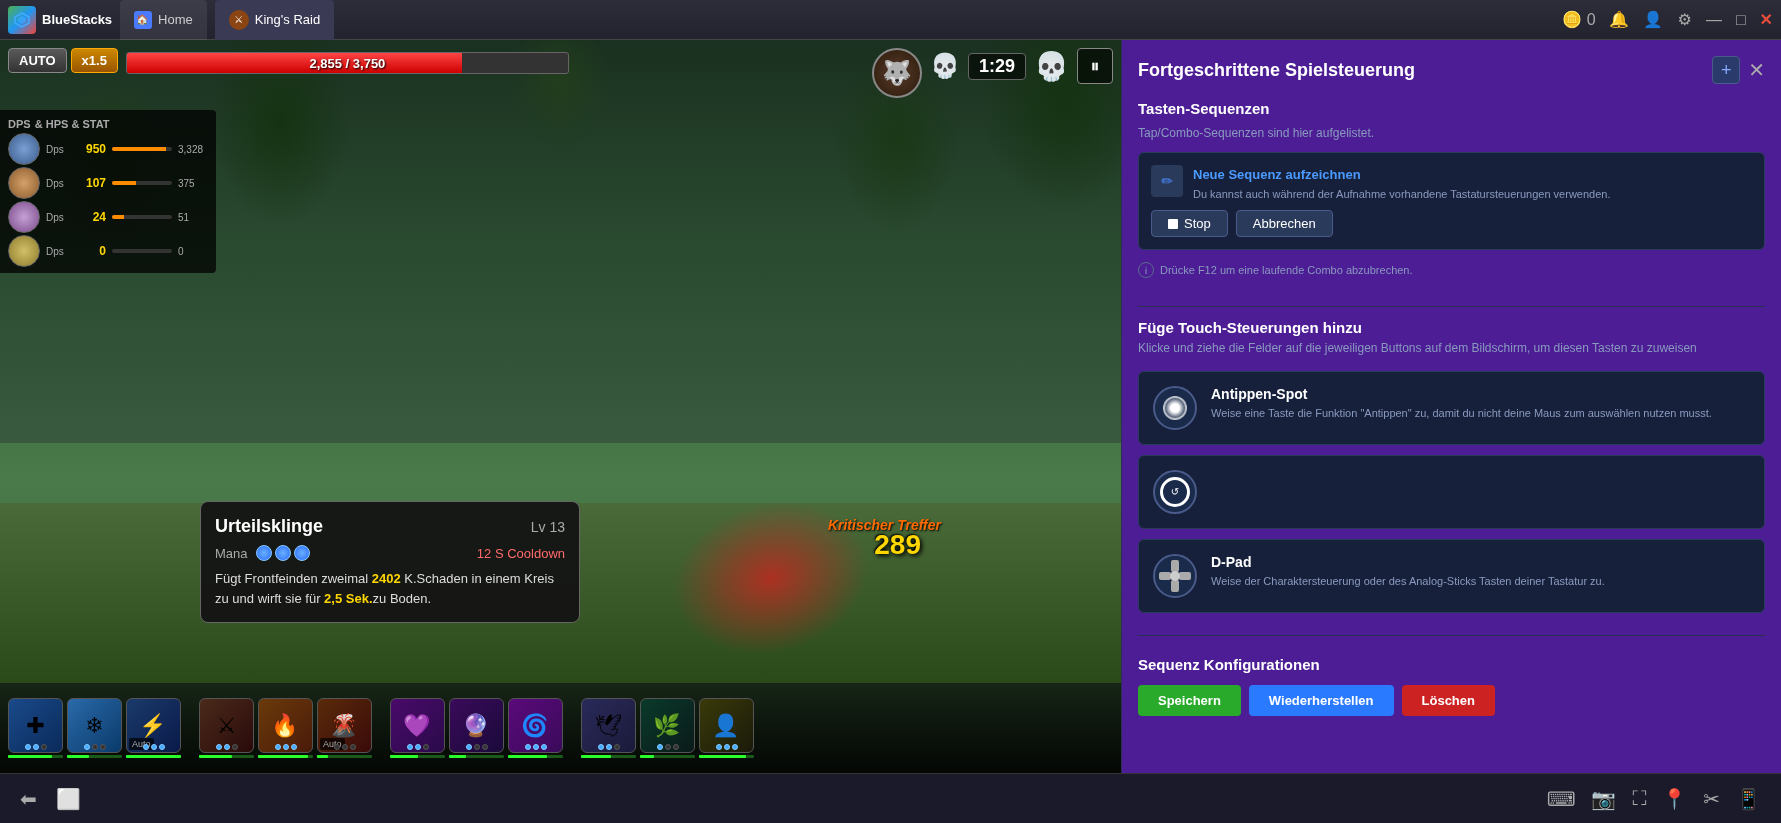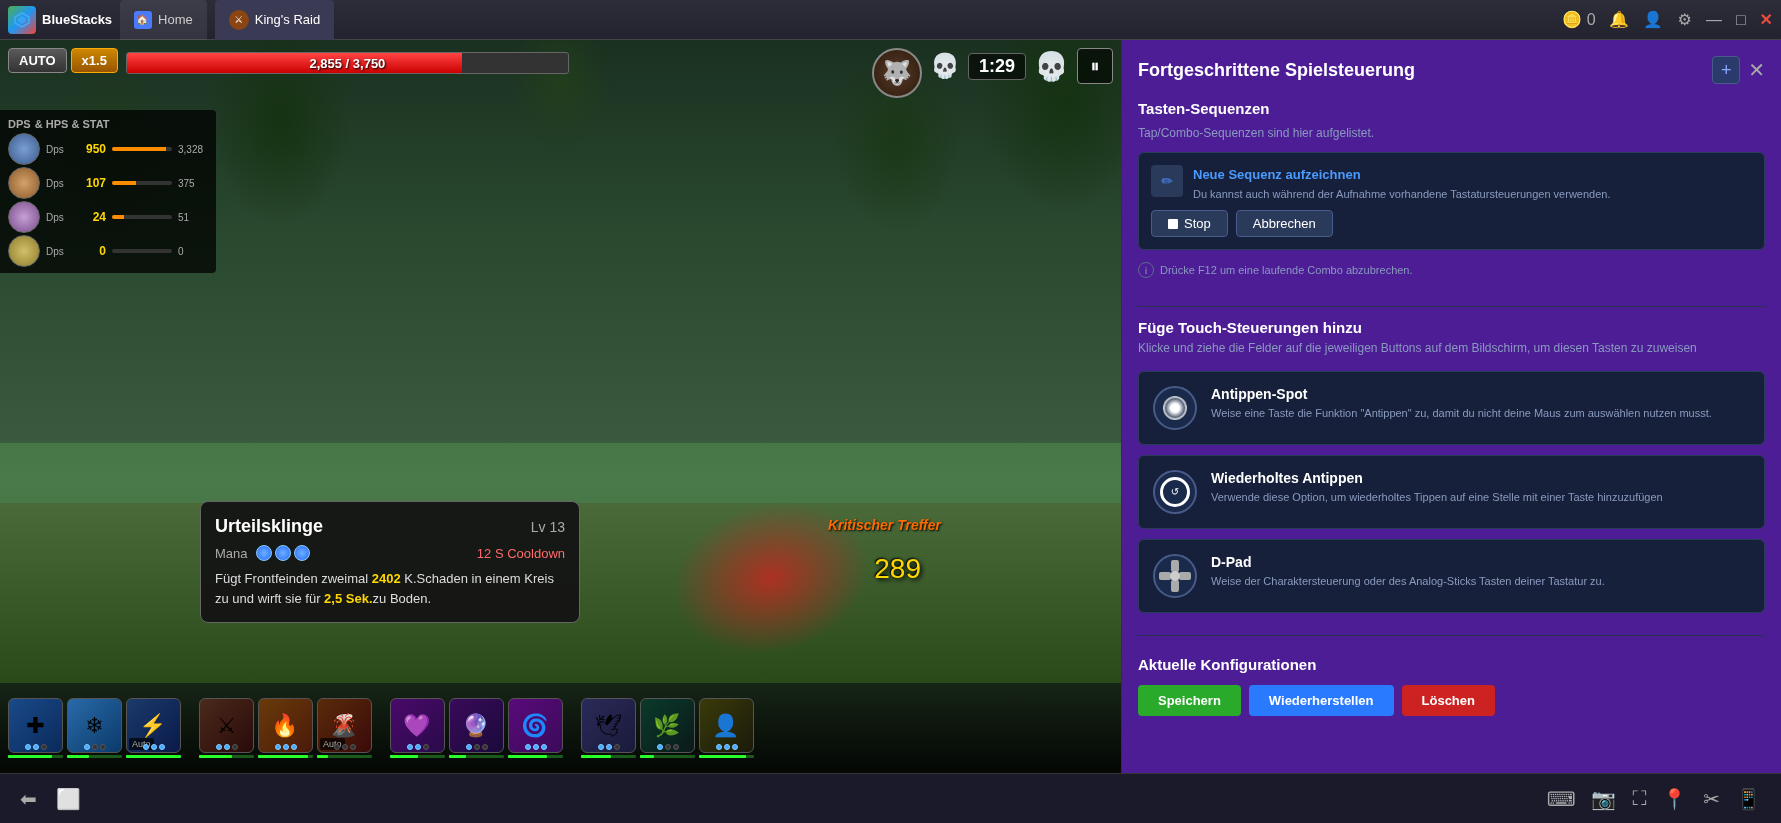--- a/index.html
+++ b/index.html
@@ -757,25 +757,25 @@
       bottom: 120px;
       right: 250px;
       width: 200px;
       height: 150px;
       background: radial-gradient(ellipse, rgba(220,30,30,0.7) 0%, transparent 70%);
       transform: rotate(-15deg);
       z-index: 9;
     }
     .hit-numbers {
       position: absolute;
-      bottom: 188px;
+      bottom: 212px;
       right: 200px;
       color: #FFD700;
       font-size: 28px;
-      font-weight: normal;
+      font-weight: bold;
       text-shadow: 2px 2px 4px #000, -1px -1px 2px #000;
       z-index: 10;
     }
     .critical-text {
       position: absolute;
       bottom: 240px;
       right: 180px;
       color: #ff6a00;
       font-size: 14px;
       font-weight: bold;
@@ -1144,24 +1144,20 @@
       <div class="control-card-info">
         <div class="control-card-title">Antippen-Spot</div>
         <div class="control-card-desc">Weise eine Taste die Funktion "Antippen" zu, damit du nicht deine Maus zum auswählen nutzen musst.</div>
       </div>
     </div>
 
     <div class="control-card">
       <div class="control-card-icon">
         <div class="wiederholtes-icon">↺</div>
       </div>
-      <div class="control-card-info">
-        <div class="control-card-title">Wiederholtes Antippen</div>
-        <div class="control-card-desc">Verwende diese Option, um wiederholtes Tippen auf eine Stelle mit einer Taste hinzuzufügen</div>
-      </div>
     </div>
 
     <div class="control-card">
       <div class="control-card-icon">
         <div class="dpad-icon">
           <div class="dpad-arm up"></div>
           <div class="dpad-arm down"></div>
           <div class="dpad-arm left"></div>
           <div class="dpad-arm right"></div>
           <div class="dpad-center"></div>
@@ -1169,21 +1165,21 @@
       </div>
       <div class="control-card-info">
         <div class="control-card-title">D-Pad</div>
         <div class="control-card-desc">Weise der Charaktersteuerung oder des Analog-Sticks Tasten deiner Tastatur zu.</div>
       </div>
     </div>
 
     <div class="divider"></div>
 
     <div class="config-section">
-      <div class="config-title">Aktuelle Konfigurationen</div>
+      <div class="config-title">Sequenz Konfigurationen</div>
       <div class="config-buttons">
         <button class="btn-speichern">Speichern</button>
         <button class="btn-wiederherstellen">Wiederherstellen</button>
         <button class="btn-loeschen">Löschen</button>
       </div>
     </div>
 
   </div>
 
 </div>

